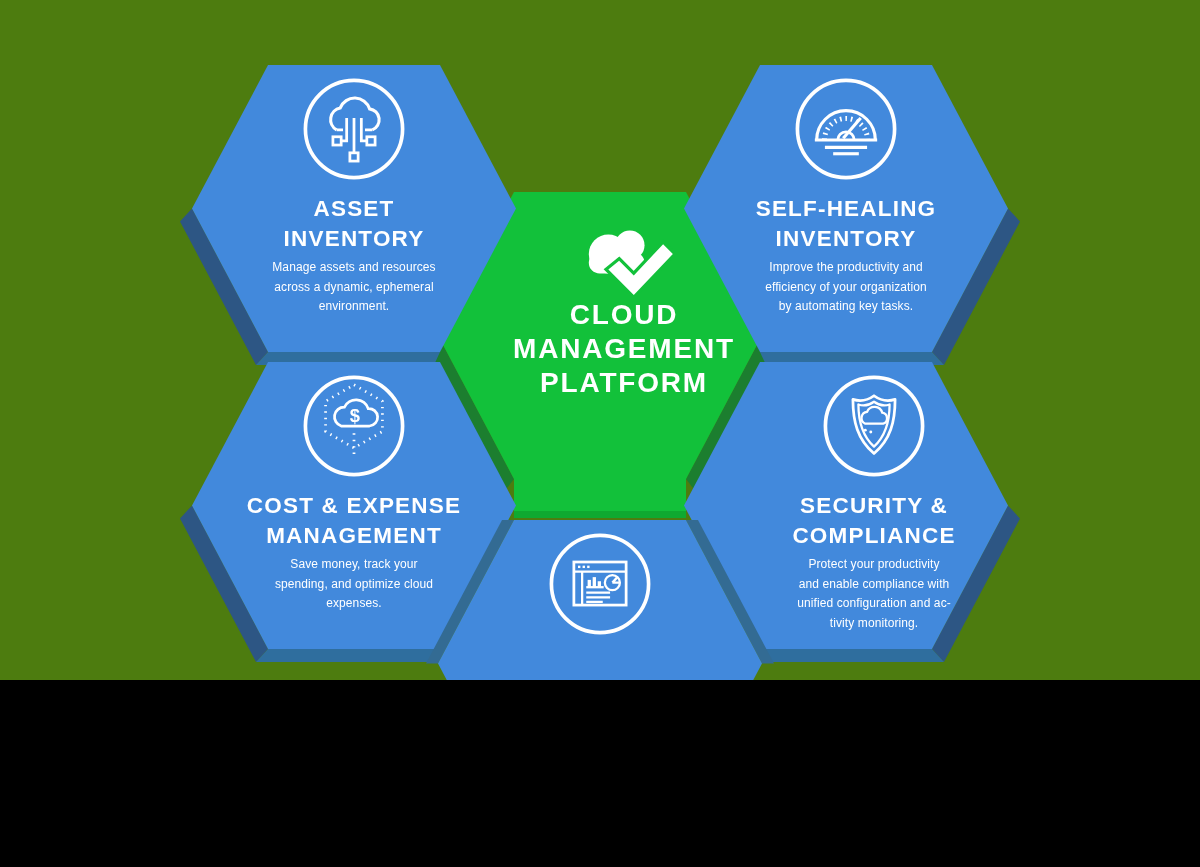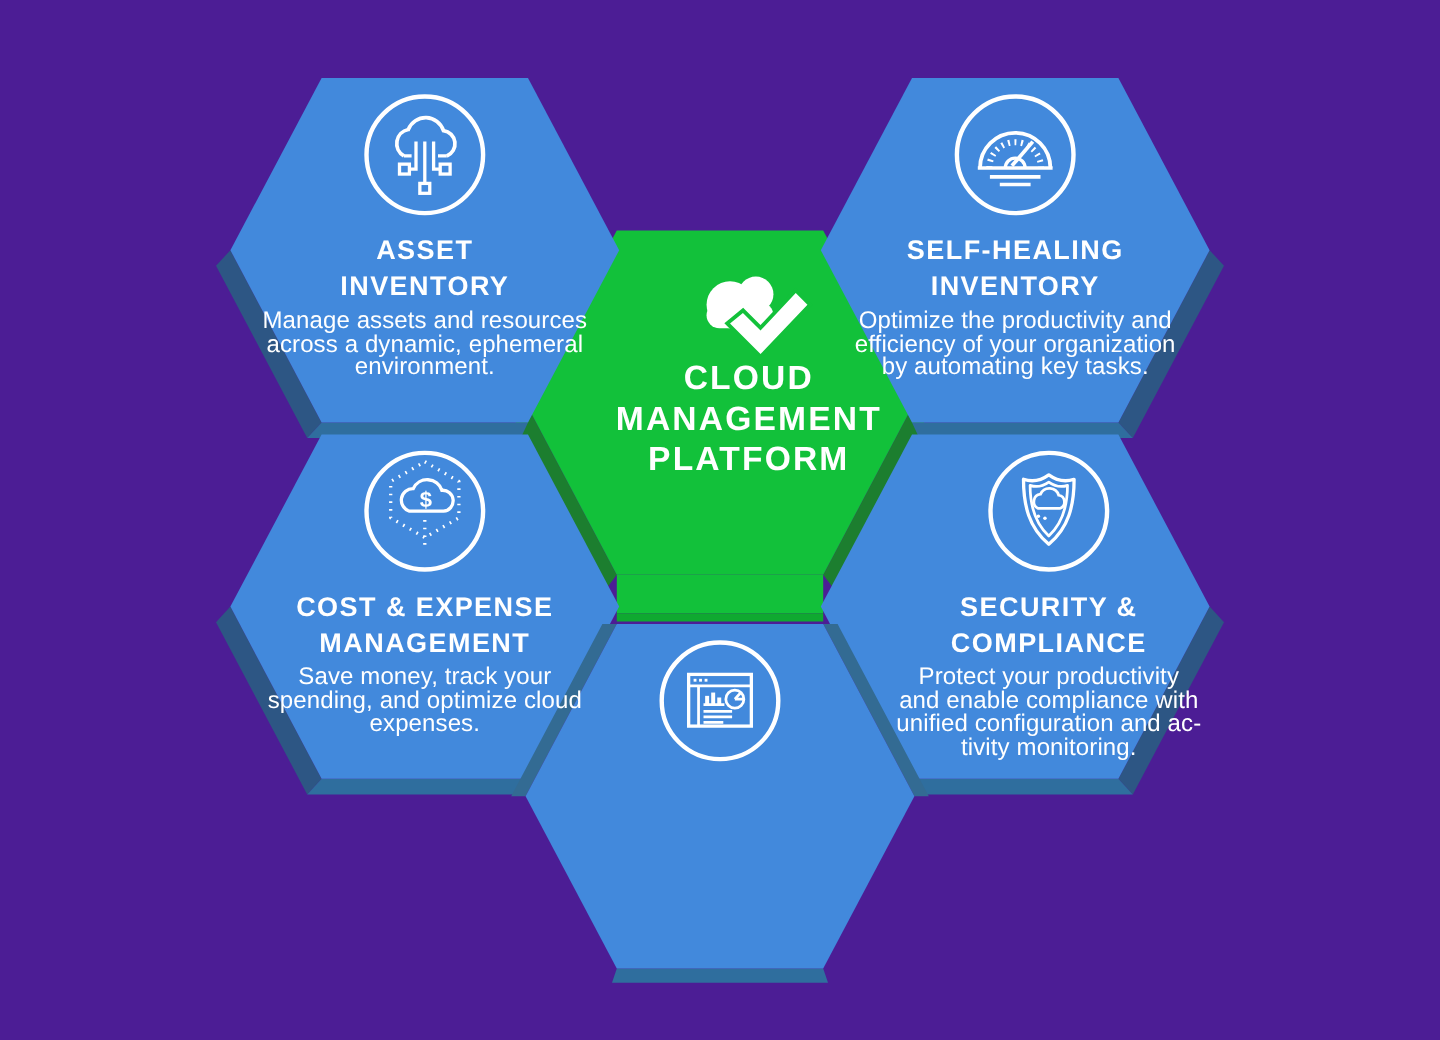--- a/index.html
+++ b/index.html
@@ -1,19 +1,19 @@
 <!DOCTYPE html>
 <html><head>
 <meta charset="utf-8">
 <style>
   html,body{margin:0;padding:0;background:#000;}
   .stage{
     position:relative;
-    width:1200px;height:867px;
-    background:#4c1d95;
+    width:1200px;height:680px;
+    background:#4d7c0f;
     overflow:hidden;
     font-family:"Liberation Sans", sans-serif;
   }
   .shapes{position:absolute;left:0;top:0;}
   .hex-content{
     position:absolute;
     width:324px;
     text-align:center;
     color:#fff;
   }
@@ -28,21 +28,21 @@
   .hex-title{
     white-space:pre-line;
     font-weight:700;
     font-size:22.5px;line-height:30px;
     letter-spacing:1.2px;
     margin-top:10px;
   }
   .hex-desc{
     white-space:pre-line;
     font-weight:400;
-    font-size:20px;line-height:19.5px;
+    font-size:12px;line-height:19.5px;
     letter-spacing:0.1px;
     margin-top:4px;
   }
   .center-icon{display:block;margin:16px auto 0;width:118px;height:88px;}
   .center-title{
     font-size:28px;line-height:34px;
     letter-spacing:1.8px;
     margin-top:2px;
   }
   .dollar{
@@ -120,21 +120,21 @@
       <path class="ic2" d="M26 72 H94"></path>
       <path class="ic2" d="M28 72 A32 32 0 0 1 92 72"></path>
       <path class="ticks" d="M36.5 72 A23.5 23.5 0 0 1 83.5 72"></path>
       <path class="ic3" d="M51 72 A9 9 0 0 1 69 72"></path>
       <path class="ic2" d="M57 70 L76 48"></path>
       <path class="ic2" d="M37 80 H83"></path>
       <path class="ic2" d="M46 87 H74"></path>
     </svg>
     <div class="hex-title">SELF-HEALING
 INVENTORY</div>
-    <div class="hex-desc">Optimize the productivity and
+    <div class="hex-desc">Improve the productivity and
 efficiency of your organization
 by automating key tasks.</div>
   </div>
 
   <div class="hex-content" style="left:192px;top:362px">
     <svg class="hex-icon" viewBox="0 0 120 120">
       <circle class="ic" cx="60" cy="60" r="53"></circle>
       <polygon class="dotted" points="60,15 91,33 91,66 60,84 29,66 29,33"></polygon>
       <path class="dotted" d="M60 68 V95"></path>
       <path class="ic3" d="M46 60 A10.5 10.5 0 0 1 49.5 39.5 A14 14 0 0 1 75.5 41 A9.5 9.5 0 0 1 77 60 Z"></path>

